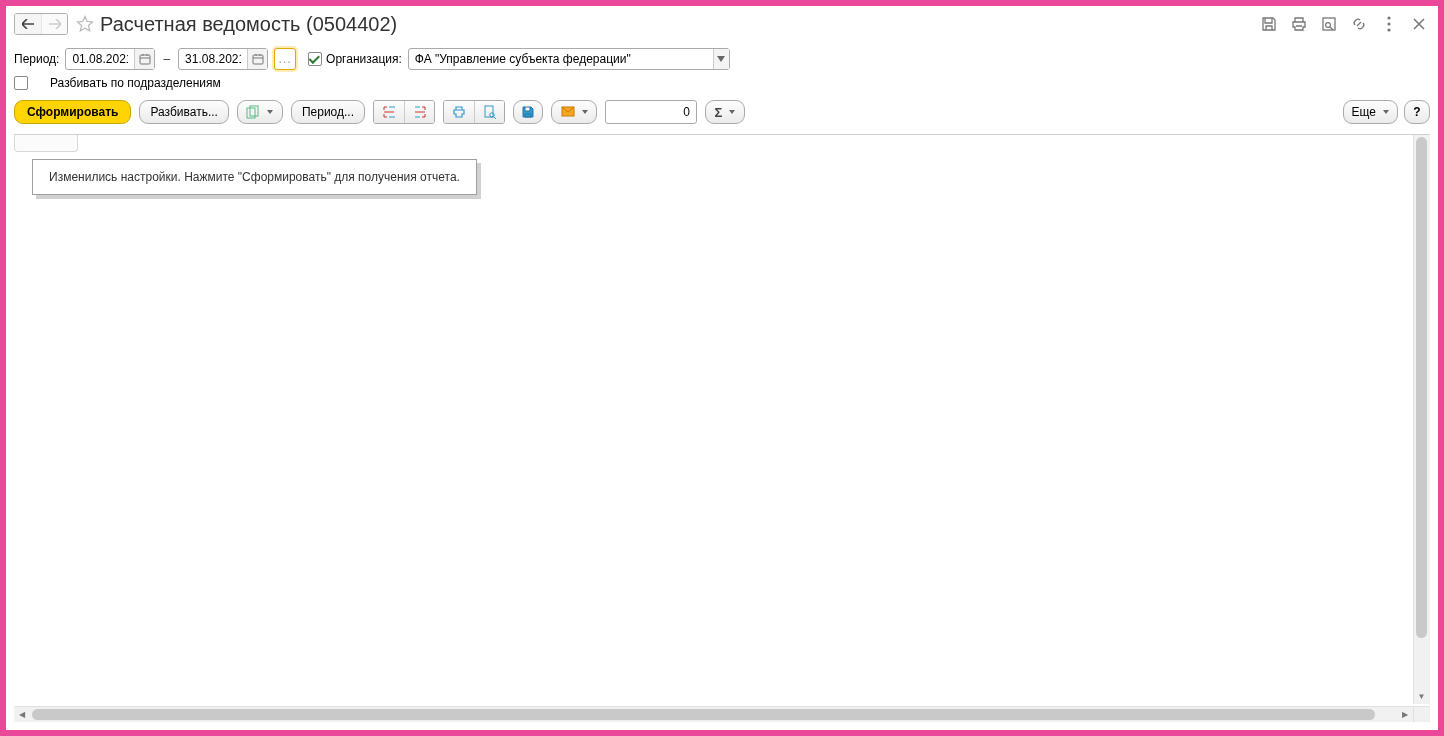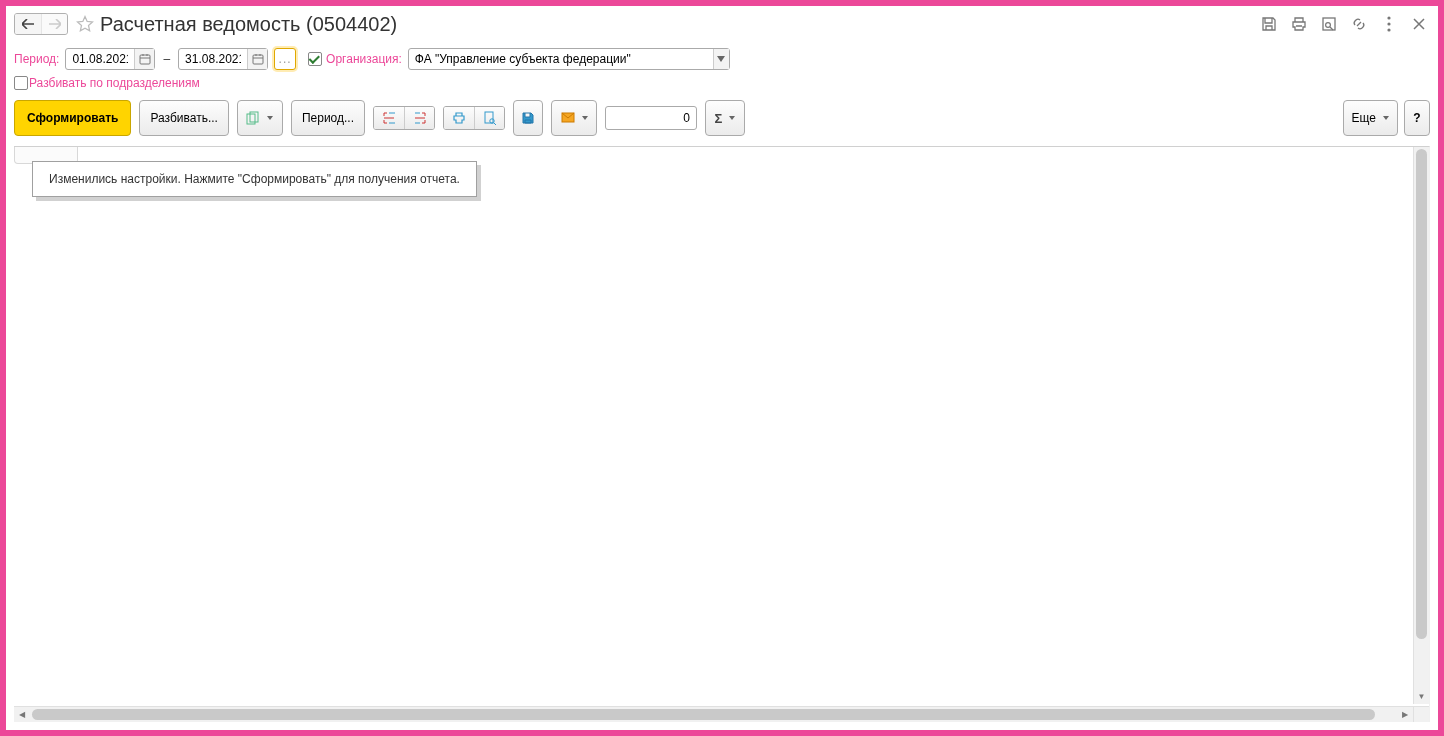--- a/index.html
+++ b/index.html
@@ -62,21 +62,21 @@
     color: #777;
     cursor: pointer;
   }
 
   .filter-row {
     display: flex;
     align-items: center;
     padding: 10px 8px 6px 8px;
     gap: 6px;
   }
-  .label { font-size: 12px; color: #ec4899; }
+  .label { font-size: 12px; color: #000000; }
   .date-box {
     display: inline-flex;
     align-items: center;
     border: 1px solid #aaa;
     border-radius: 3px;
     height: 22px;
   }
   .date-box input {
     border: none; outline: none;
     font-size: 12px;
@@ -142,34 +142,34 @@
     border-left: 1px solid #ccc;
     background: #f3f3f3;
     display: inline-flex; align-items: center; justify-content: center;
     cursor: pointer;
   }
 
   .split-row {
     display: flex;
     align-items: center;
     padding: 0 8px 6px 8px;
-    gap: 1px;
+    gap: 22px;
   }
 
   .toolbar {
     display: flex;
     align-items: center;
     padding: 4px 8px 10px 8px;
     gap: 8px;
     flex-wrap: wrap;
   }
   .btn {
-    height: 36px;
+    height: 24px;
     border: 1px solid #aaa;
-    border-radius: 4px;
+    border-radius: 9px;
     background: linear-gradient(#fdfdfd,#ebebeb);
     padding: 0 10px;
     font-size: 12px;
     display: inline-flex; align-items: center; justify-content: center;
     cursor: pointer;
     gap: 4px;
   }
   .btn.primary {
     background: #ffd400;
     border-color: #c9a600;
@@ -229,21 +229,21 @@
     top: -1px; left: 0;
     width: 64px; height: 18px;
     border: 1px solid #d8d8d8;
     border-top: none;
     border-bottom-left-radius: 4px;
     border-bottom-right-radius: 4px;
     background: #fbfbfb;
   }
   .info-balloon {
     position: absolute;
-    top: 14px; left: 18px;
+    top: 24px; left: 18px;
     border: 1px solid #a0a0a0;
     background: #fff;
     padding: 10px 16px;
     font-size: 12px;
     box-shadow: 4px 4px 0 rgba(0,0,0,.18);
   }
   
   .vscroll {
     position: absolute; right: 0; top: 0; bottom: 18px;
     width: 16px;

